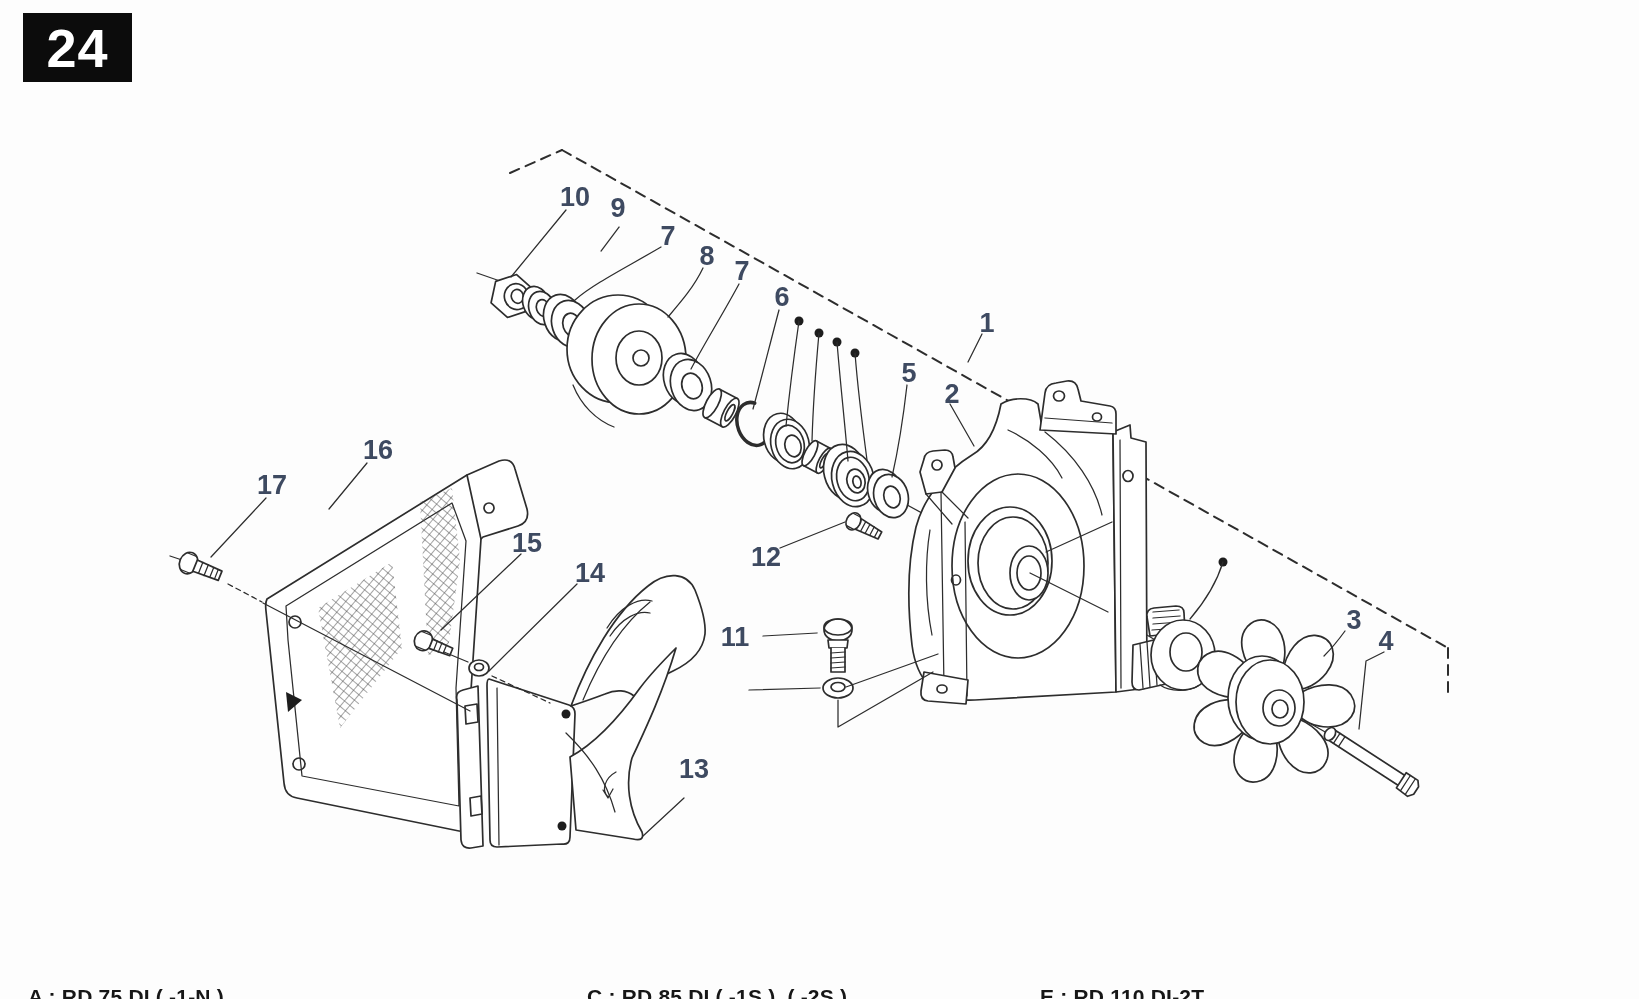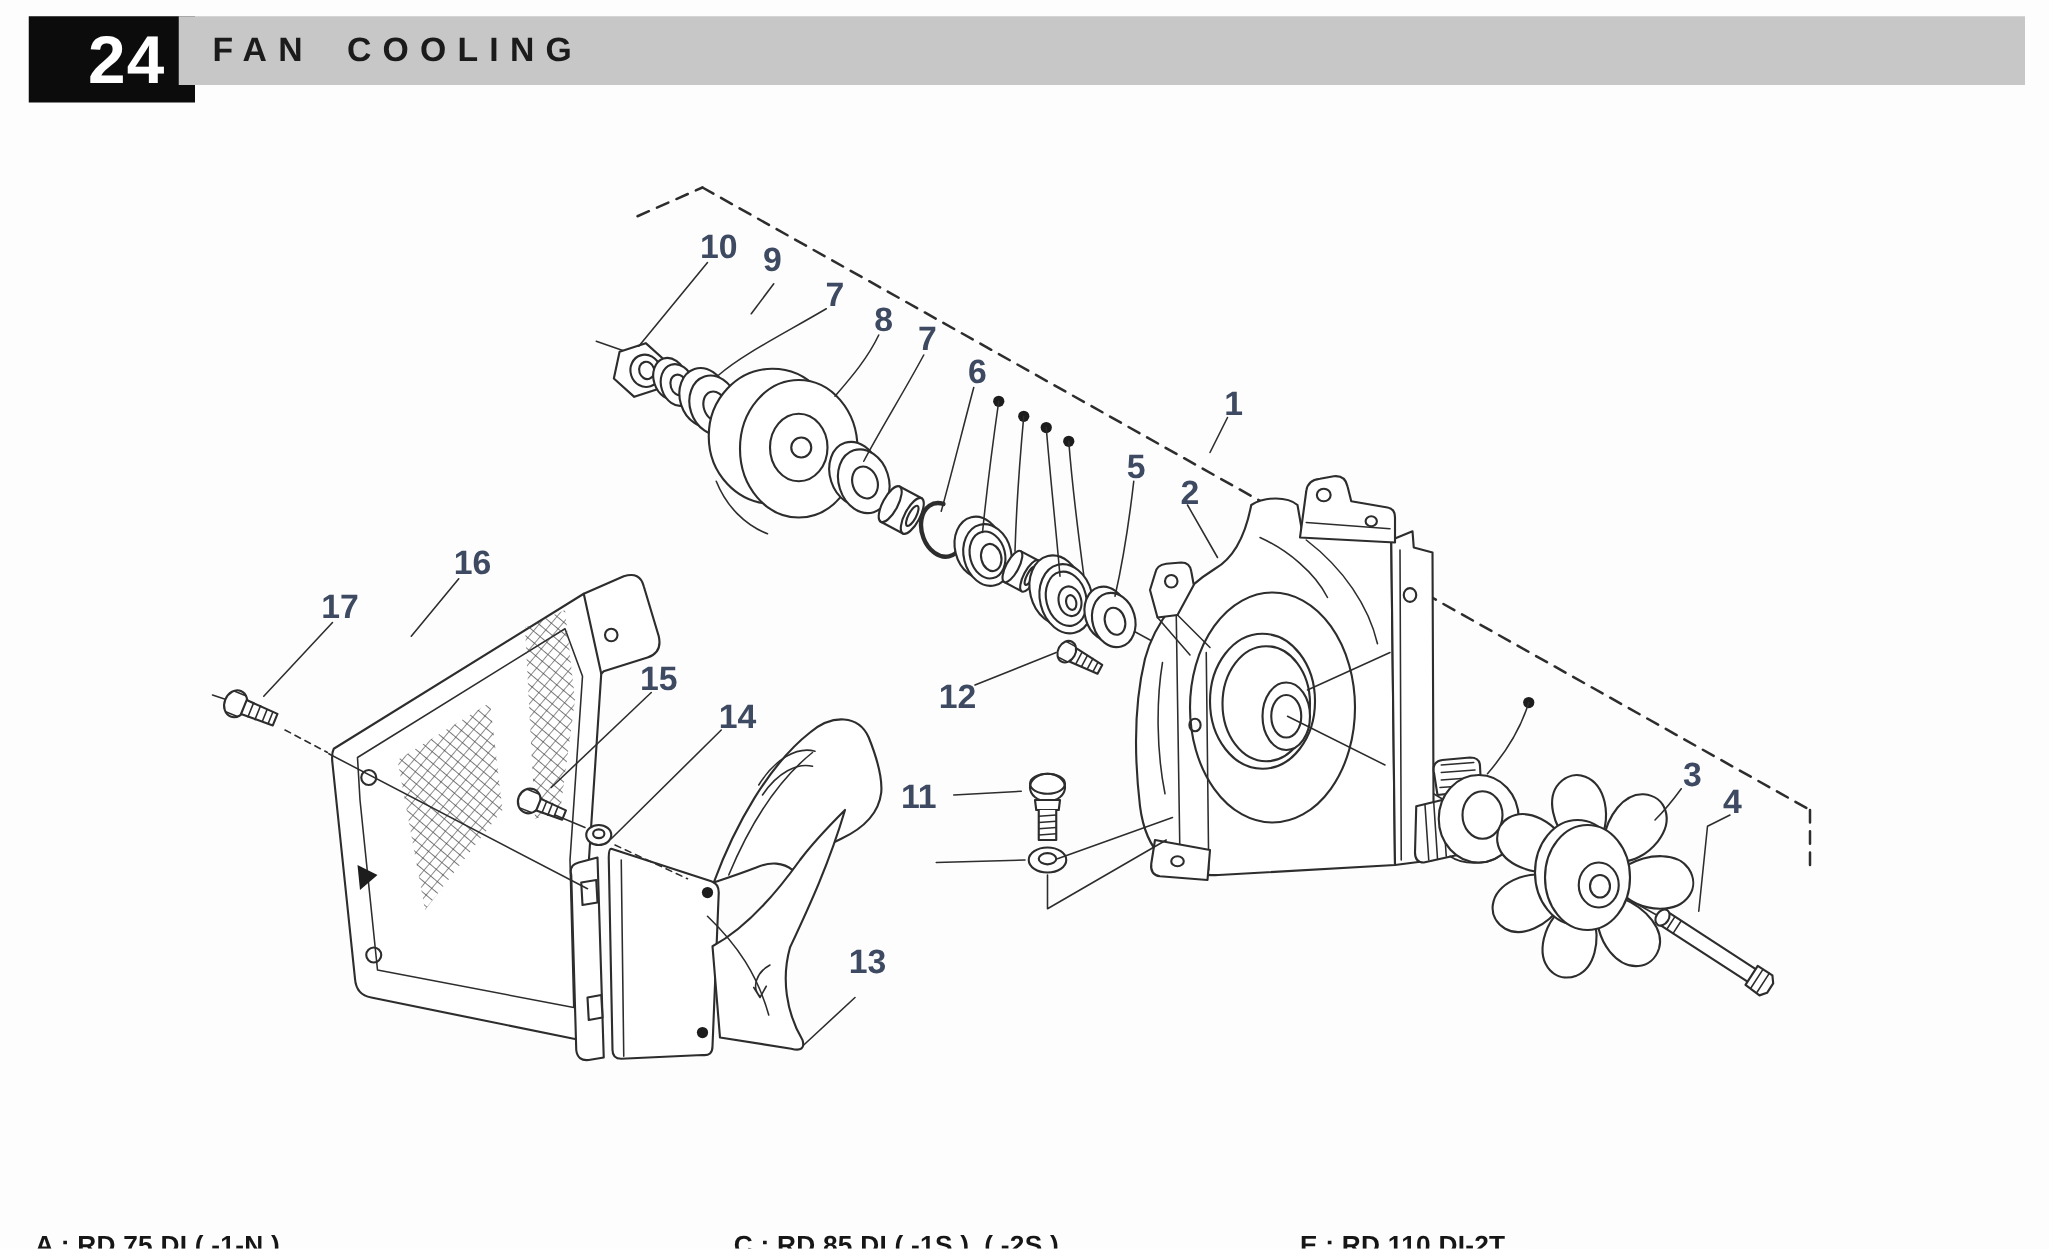--- a/index.html
+++ b/index.html
@@ -1,21 +1,21 @@
 <!DOCTYPE html>
 <html><head>
 <meta charset="utf-8">
 <style>
   html,body{margin:0;padding:0;background:#ffffff;}
   .page{position:relative;width:1639px;height:999px;background:#fdfdfd;overflow:hidden;
         font-family:"Liberation Sans",sans-serif;}
   
   .badge{position:absolute;left:23px;top:13px;width:109px;height:69px;background:#0c0c0c;
          color:#ffffff;display:flex;align-items:center;justify-content:center;
-         font-size:54px;font-weight:700;letter-spacing:1px;z-index:3;padding-left:24px;}
+         font-size:54px;font-weight:700;letter-spacing:1px;z-index:3;}
   .titlebar{position:absolute;left:143px;top:13px;width:1477px;height:55px;background:#c7c7c7;
             display:flex;align-items:center;z-index:3;}
   .titlebar span{margin-left:27px;font-size:27px;font-weight:700;color:#1b1b1b;
                  letter-spacing:9px;word-spacing:10px;}
   
   #diagram{position:absolute;left:0;top:0;width:1639px;height:999px;z-index:1;}
   .ln{fill:none;stroke:#2d2d2d;stroke-width:1.7;stroke-linecap:round;stroke-linejoin:round;}
   .wh{fill:#ffffff;}
   .thin{stroke-width:1.25;}
   .dash{stroke-dasharray:10 7;stroke-width:2;}
@@ -27,23 +27,20 @@
   .foot-col{position:absolute;top:914px;font-size:21px;font-weight:700;color:#161616;
             line-height:33px;white-space:pre;z-index:3;letter-spacing:0.2px;}
 </style>
 </head>
 <body>
 
 <div class="page">
 
   <div class="badge">
     <span>24</span>
-  </div>
-  <div class="titlebar">
-    <span>FAN COOLING</span>
   </div>
 
   <svg id="diagram" viewBox="0 0 1639 999">
     <defs>
       <pattern id="mesh" width="7" height="7" patternUnits="userSpaceOnUse" patternTransform="rotate(40)">
         <path d="M0,0 L0,7 M0,0 L7,0" stroke="#4a4a4a" stroke-width="1"></path>
       </pattern>
       <path id="fanblade" d="M -12,-28 C -24,-46 -26,-68 -14,-78 C 0,-89 18,-80 20,-58 C 21,-44 16,-32 10,-27 C 3,-30 -5,-30 -12,-28 Z"></path>
     </defs>
 

